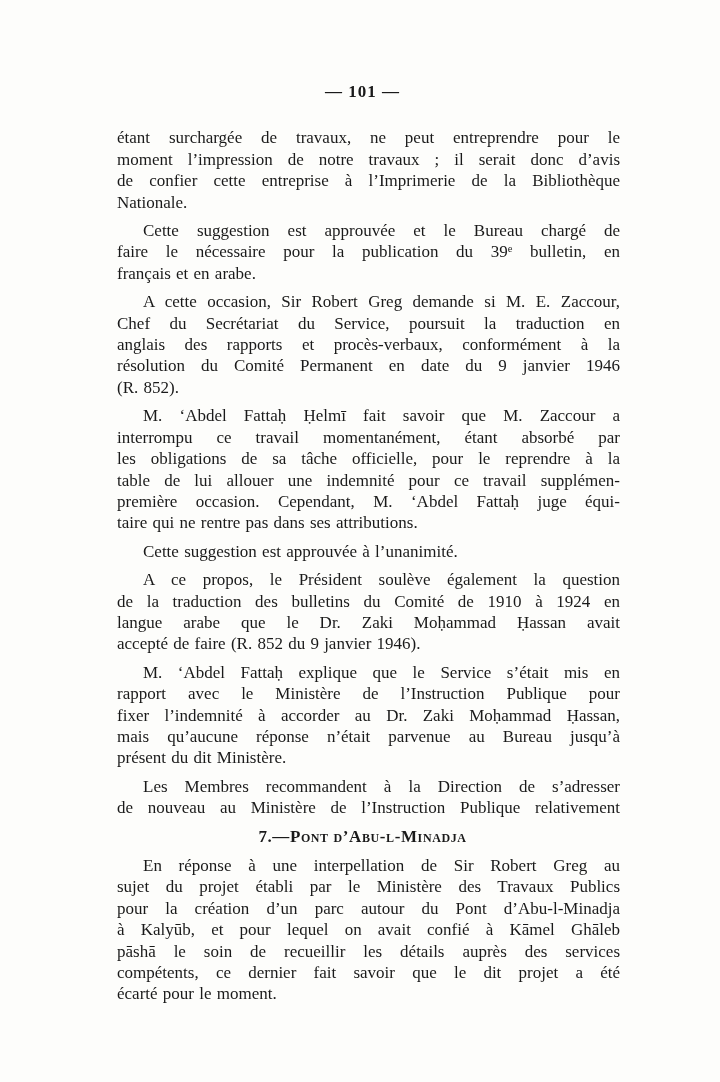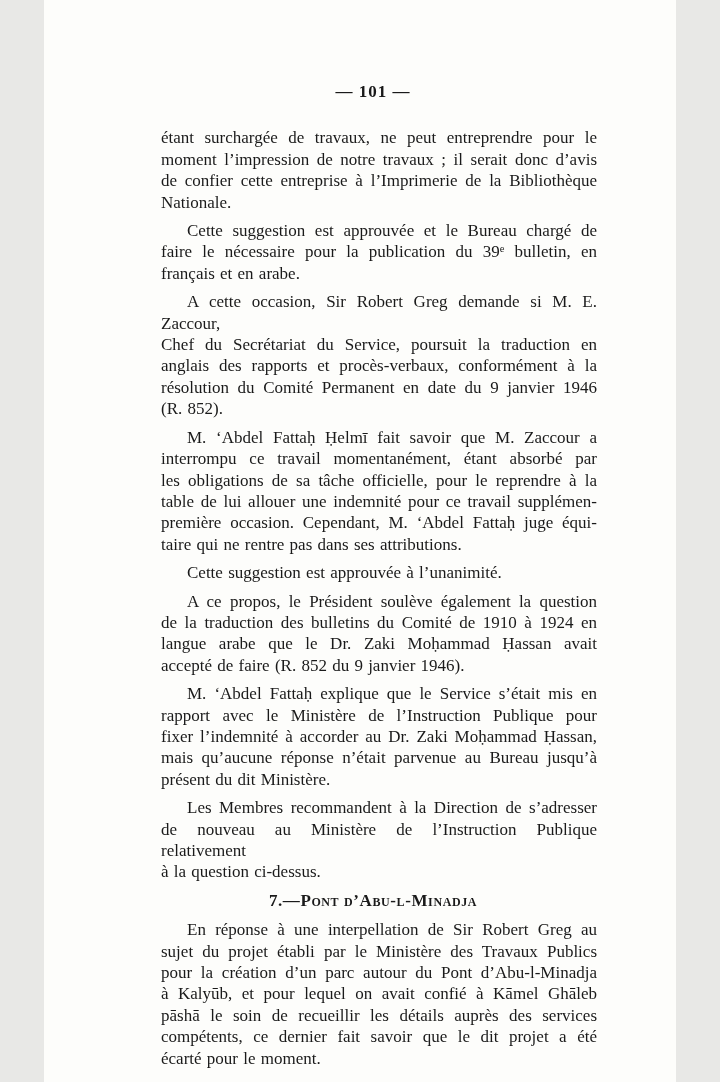--- a/index.html
+++ b/index.html
@@ -2,30 +2,30 @@
 <html><head>
 <meta charset="utf-8">
 <style>
   html, body {
     margin: 0;
     padding: 0;
     background: #e8e8e6;
   }
   .page {
     position: relative;
-    width: 632px;
+    width: 720px;
     height: 1082px;
     margin: 0 auto;
     background: #fdfdfb;
     color: #1a1a1a;
     font-family: "Liberation Serif", "DejaVu Serif", serif;
     font-size: 17px;
     line-height: 21.4px;
     box-sizing: border-box;
-    padding: 81px 79px 0 105px;
+    padding: 81px 100px 0 105px;
     overflow: hidden;
   }
   .page-number {
     text-align: center;
     font-weight: bold;
     letter-spacing: 1px;
     margin-bottom: 25px;
   }
   .para {
     margin: 0 0 7px 12px;
@@ -103,21 +103,20 @@
       <div class="para">
         <div class="line firstline"><span>M. ‘Abdel Fattaḥ explique que le Service s’était mis en</span></div>
         <div class="line"><span>rapport avec le Ministère de l’Instruction Publique pour</span></div>
         <div class="line"><span>fixer l’indemnité à accorder au Dr. Zaki Moḥammad Ḥassan,</span></div>
         <div class="line"><span>mais qu’aucune réponse n’était parvenue au Bureau jusqu’à</span></div>
         <div class="line lastline"><span>présent du dit Ministère.</span></div>
       </div>
       <div class="para">
         <div class="line firstline"><span>Les Membres recommandent à la Direction de s’adresser</span></div>
         <div class="line"><span>de nouveau au Ministère de l’Instruction Publique relativement</span></div>
-        <div class="line lastline"><span>à la question ci-dessus.</span></div>
       </div>
       <div class="heading"><span>7.—Pont d’Abu-l-Mina</span><span class="u">dj</span><span>a</span></div>
       <div class="para">
         <div class="line firstline"><span>En réponse à une interpellation de Sir Robert Greg au</span></div>
         <div class="line"><span>sujet du projet établi par le Ministère des Travaux Publics</span></div>
         <div class="line"><span>pour la création d’un parc autour du Pont d’Abu-l-Mina</span><span class="u">dj</span><span>a</span></div>
         <div class="line"><span>à Kalyūb, et pour lequel on avait confié à Kāmel </span><span class="u">Gh</span><span>āleb</span></div>
         <div class="line"><span>pā</span><span class="u">sh</span><span>ā le soin de recueillir les détails auprès des services</span></div>
         <div class="line"><span>compétents, ce dernier fait savoir que le dit projet a été</span></div>
         <div class="line lastline"><span>écarté pour le moment.</span></div>

